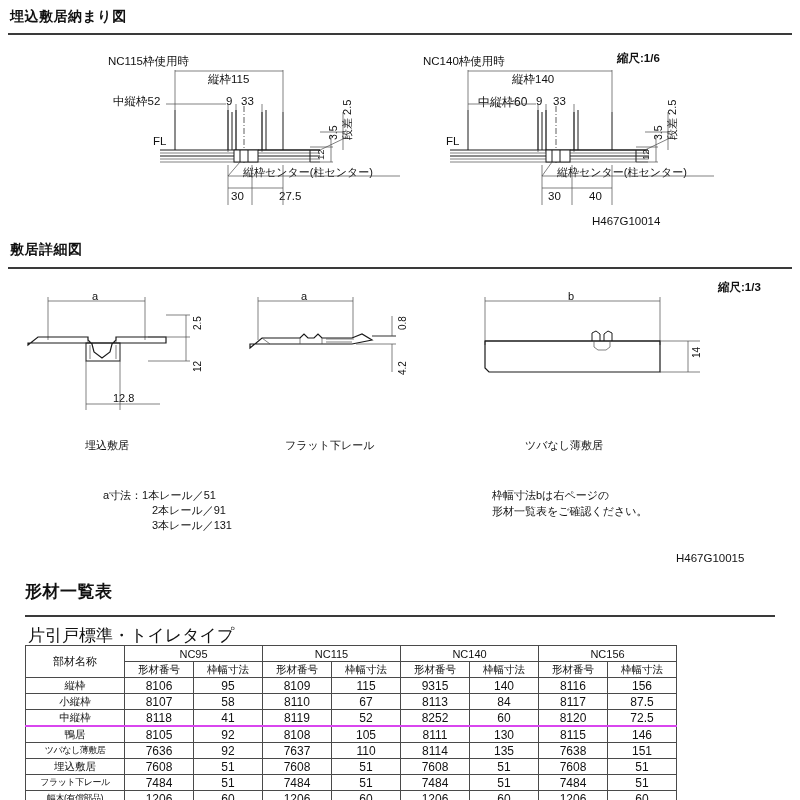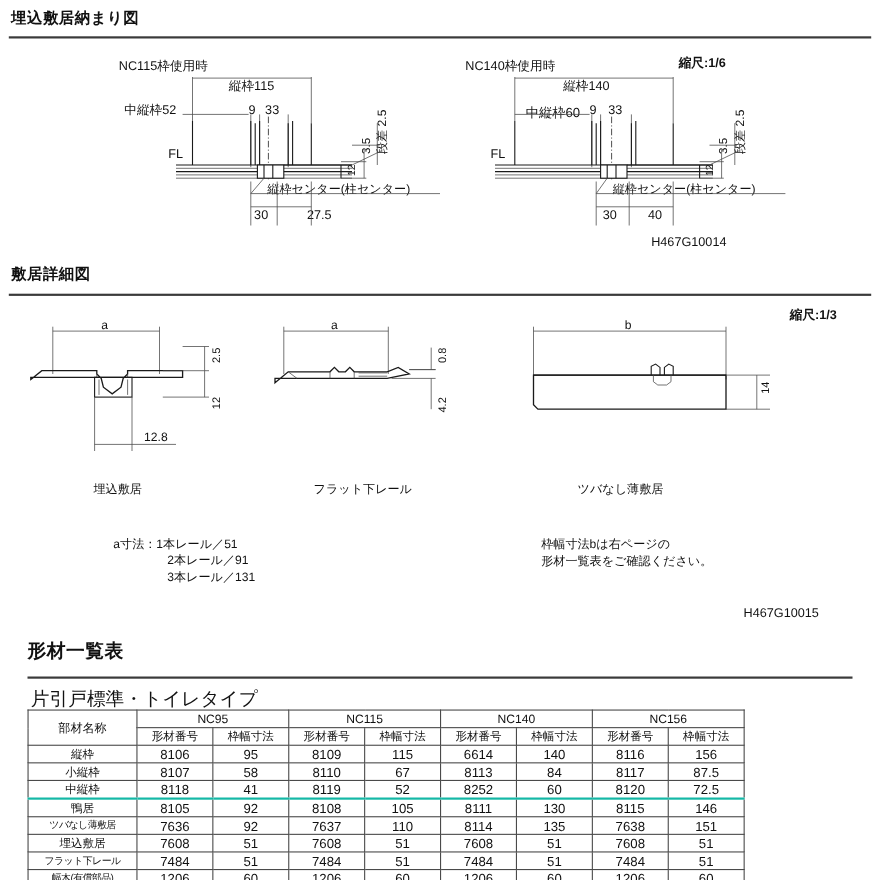--- a/index.html
+++ b/index.html
@@ -55,21 +55,21 @@
     border:1px solid #4a4a4a;
     text-align:center;
     padding:0;
     height:15px;
     font-weight:normal;
     background:#fff;
   }
   .tbl .namecol{width:98px;}
   .tbl .numcol{width:68px;}
   .tbl .grp{font-size:11px;}
-  .tbl tr.sep td{border-bottom:2px solid #14b8a6;}
+  .tbl tr.sep td{border-bottom:2px solid #d946ef;}
   .tbl .rowlabel{font-size:10.5px;}
   .tbl .rowlabel.tight{font-size:9px;letter-spacing:-0.5px;}
   .tbl .num{font-size:12px;}
 </style>
 </head>
 <body>
 
 <div class="page">
 
   <div class="sec-title" style="left:10px;top:8px;font-size:14px;">埋込敷居納まり図</div>
@@ -200,21 +200,21 @@
 
   <div class="sec-title" style="left:10px;top:241px;font-size:14px;">敷居詳細図</div>
   <div class="sec-rule" style="left:8px;top:267px;width:784px;"></div>
 
   <div class="t b" style="left:680px;top:282px;font-size:11.5px;margin-left:38px;">縮尺:1/3</div>
   <div class="t" style="left:656px;top:553px;font-size:11.5px;padding-left:20px;">H467G10015</div>
 
   <div class="t" style="left:92px;top:291px;font-size:11px;">a</div>
   <div class="vert" style="left:192px;top:330px;font-size:10px;">2.5</div>
   <div class="vert" style="left:192px;top:372px;font-size:10px;">12</div>
-  <div class="t" style="left:113px;top:393px;font-size:11px;margin-left:18px;">12.8</div>
+  <div class="t" style="left:113px;top:393px;font-size:11px;">12.8</div>
   <div class="t" style="left:85px;top:440px;font-size:11px;">埋込敷居</div>
 
   <svg style="left:0;top:0;width:800px;height:560px;">
 
     <line class="thin" x1="48" y1="297" x2="48" y2="340"></line>
     <line class="thin" x1="145" y1="297" x2="145" y2="340"></line>
     <line class="thin" x1="48" y1="301" x2="145" y2="301"></line>
 
     <path class="s2" d="M28 345 L38 337 L88 337 L88 340 L92 344 L94 352 L102 358 L110 352 L112 344 L116 340 L116 337 L166 337 L166 343 L28 343 Z"></path>
     <path class="thin" d="M88 340 L88 343 M116 340 L116 343"></path>
@@ -307,21 +307,21 @@
         <th class="numcol rowlabel">枠幅寸法</th>
       </tr>
     </thead>
     <tbody>
       <tr>
         <td class="rowlabel">縦枠</td>
         <td class="num">8106</td>
         <td class="num">95</td>
         <td class="num">8109</td>
         <td class="num">115</td>
-        <td class="num">6614</td>
+        <td class="num">9315</td>
         <td class="num">140</td>
         <td class="num">8116</td>
         <td class="num">156</td>
       </tr>
       <tr>
         <td class="rowlabel">小縦枠</td>
         <td class="num">8107</td>
         <td class="num">58</td>
         <td class="num">8110</td>
         <td class="num">67</td>

